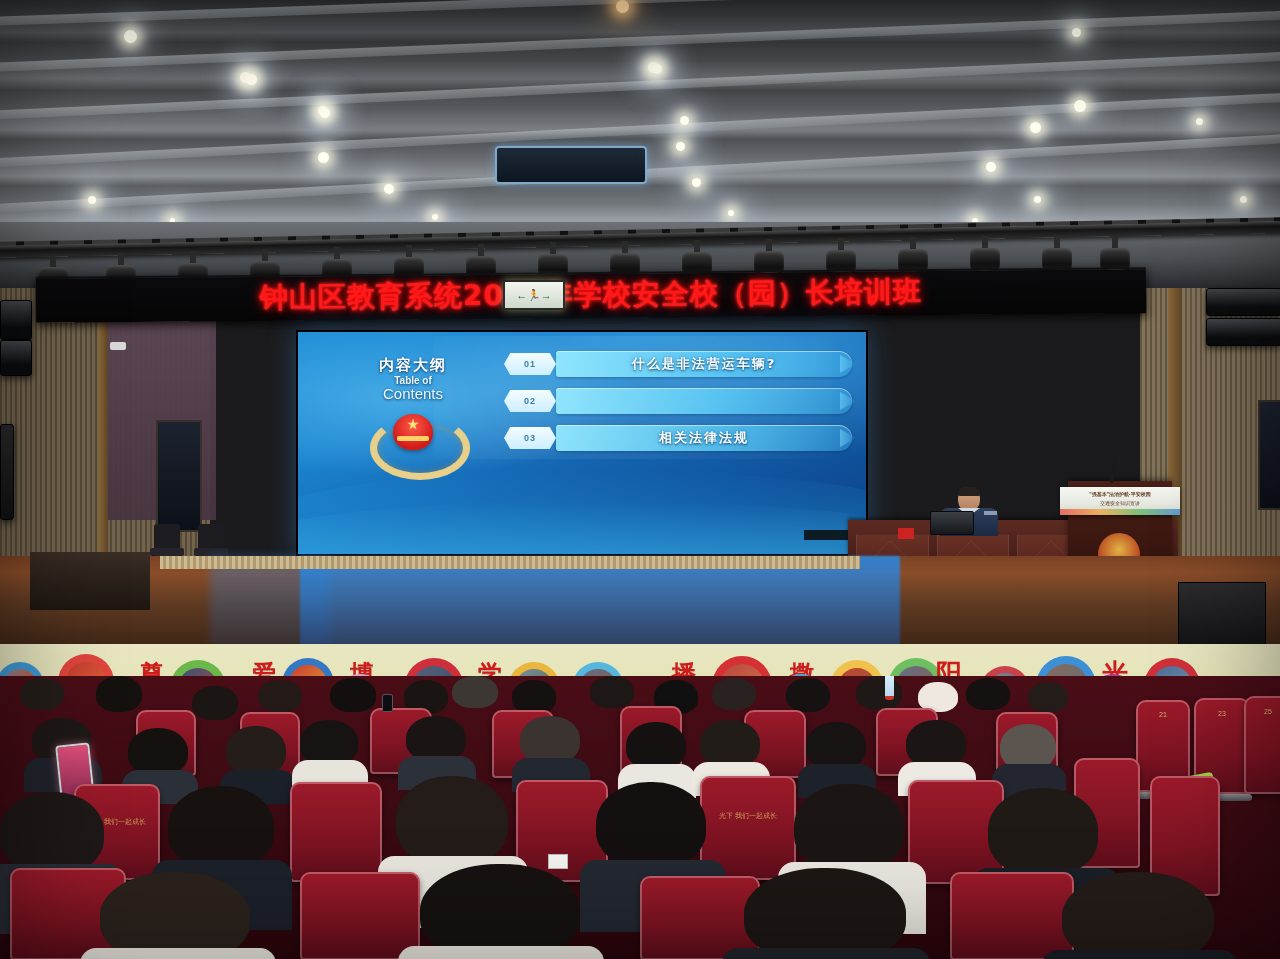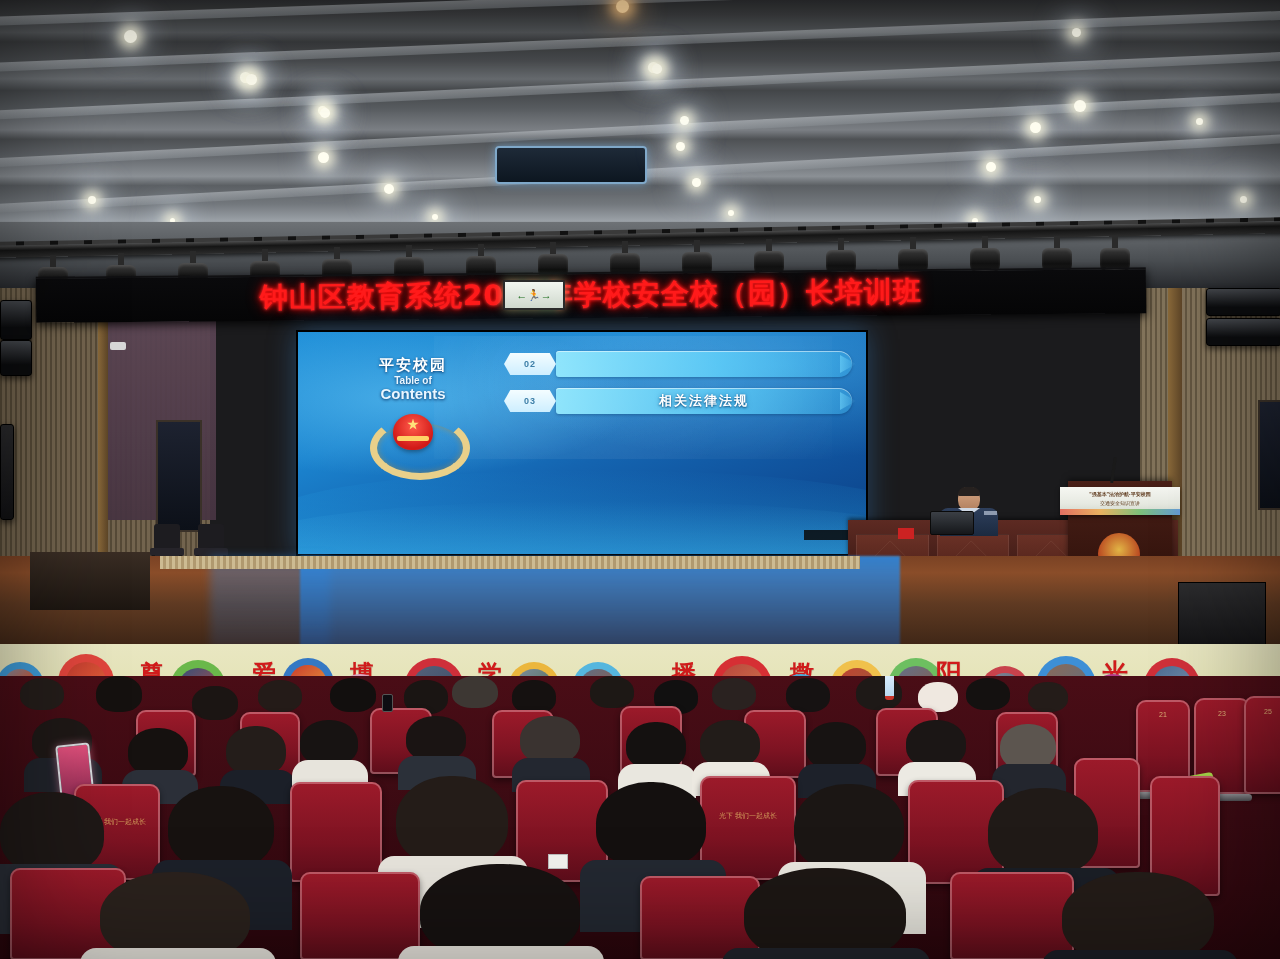--- a/index.html
+++ b/index.html
@@ -86,21 +86,21 @@
   .slide .wave{position:absolute;left:-5%;bottom:-8%;width:115%;height:46%;
     background:linear-gradient(180deg,rgba(30,150,225,.0),rgba(40,170,235,.55));
     border-radius:50% 50% 0 0 / 45% 45% 0 0;}
   .slide .wave2{position:absolute;left:-10%;bottom:-14%;width:125%;height:38%;
     background:linear-gradient(180deg,rgba(60,190,245,.0),rgba(80,205,250,.40));
     border-radius:50% 50% 0 0 / 50% 50% 0 0;}
   .toc-left{position:absolute;left:40px;top:24px;width:150px;text-align:center;}
   .toc-cn{font-family:"DejaVu Sans","Liberation Sans",sans-serif;font-weight:700;font-size:15px;color:#ffffff;
     text-shadow:0 1px 3px rgba(0,40,90,.9);letter-spacing:2px;}
   .toc-en1{font-weight:700;font-size:10px;color:#eaf6ff;line-height:1.1;text-shadow:0 1px 3px rgba(0,40,90,.9);}
-  .toc-en2{font-weight:700;font-size:15px;color:#eaf6ff;line-height:1.1;text-shadow:0 1px 3px rgba(0,40,90,.9);}
+  .toc-en2{font-weight:400;font-size:15px;color:#eaf6ff;line-height:1.1;text-shadow:0 1px 3px rgba(0,40,90,.9);}
   .emblem{position:relative;margin:3px auto 0;width:86px;height:62px;}
   .emblem .wreath{position:absolute;left:0;top:10px;width:86px;height:50px;border-radius:50%;
     border:7px solid #e9d08a;border-top-color:transparent;
     box-shadow:inset 0 0 6px rgba(180,140,60,.6);}
   .emblem .shield{position:absolute;left:23px;top:8px;width:40px;height:36px;
     background:radial-gradient(circle at 50% 35%,#ff5a4a,#d21a18 70%);border-radius:50% 50% 45% 45%;
     box-shadow:0 2px 4px rgba(0,0,0,.35);}
   .emblem .star{position:absolute;left:37px;top:13px;width:12px;height:12px;background:#ffe27a;
     clip-path:polygon(50% 0,61% 35%,98% 35%,68% 57%,79% 91%,50% 70%,21% 91%,32% 57%,2% 35%,39% 35%);}
   .emblem .bar{position:absolute;left:27px;top:30px;width:32px;height:5px;background:#ffd166;border-radius:2px;}
@@ -371,32 +371,37 @@
     <span>←🏃→</span>
   </div>
 
   <div class="screenframe">
     <div class="slide">
       <div class="mapghost"></div>
       <div class="wave"></div>
       <div class="wave2"></div>
 
       <div class="toc-left">
-        <div class="toc-cn">平安校园</div>
+        <div class="toc-cn">内容大纲</div>
         <div class="toc-en1">Table of</div>
         <div class="toc-en2">Contents</div>
         <div class="emblem">
           <div class="wreath"></div>
           <div class="shield"></div>
           <div class="star"></div>
           <div class="bar"></div>
         </div>
       </div>
 
       <div class="toc-list">
+        <div class="toc-row">
+          <div class="toc-bar"></div>
+          <div class="toc-num">01</div>
+          <div class="toc-label">什么是非法营运车辆?</div>
+        </div>
         <div class="toc-row">
           <div class="toc-bar"></div>
           <div class="toc-num">02</div>
         </div>
         <div class="toc-row">
           <div class="toc-bar"></div>
           <div class="toc-num">03</div>
           <div class="toc-label">相关法律法规</div>
         </div>
       </div>

